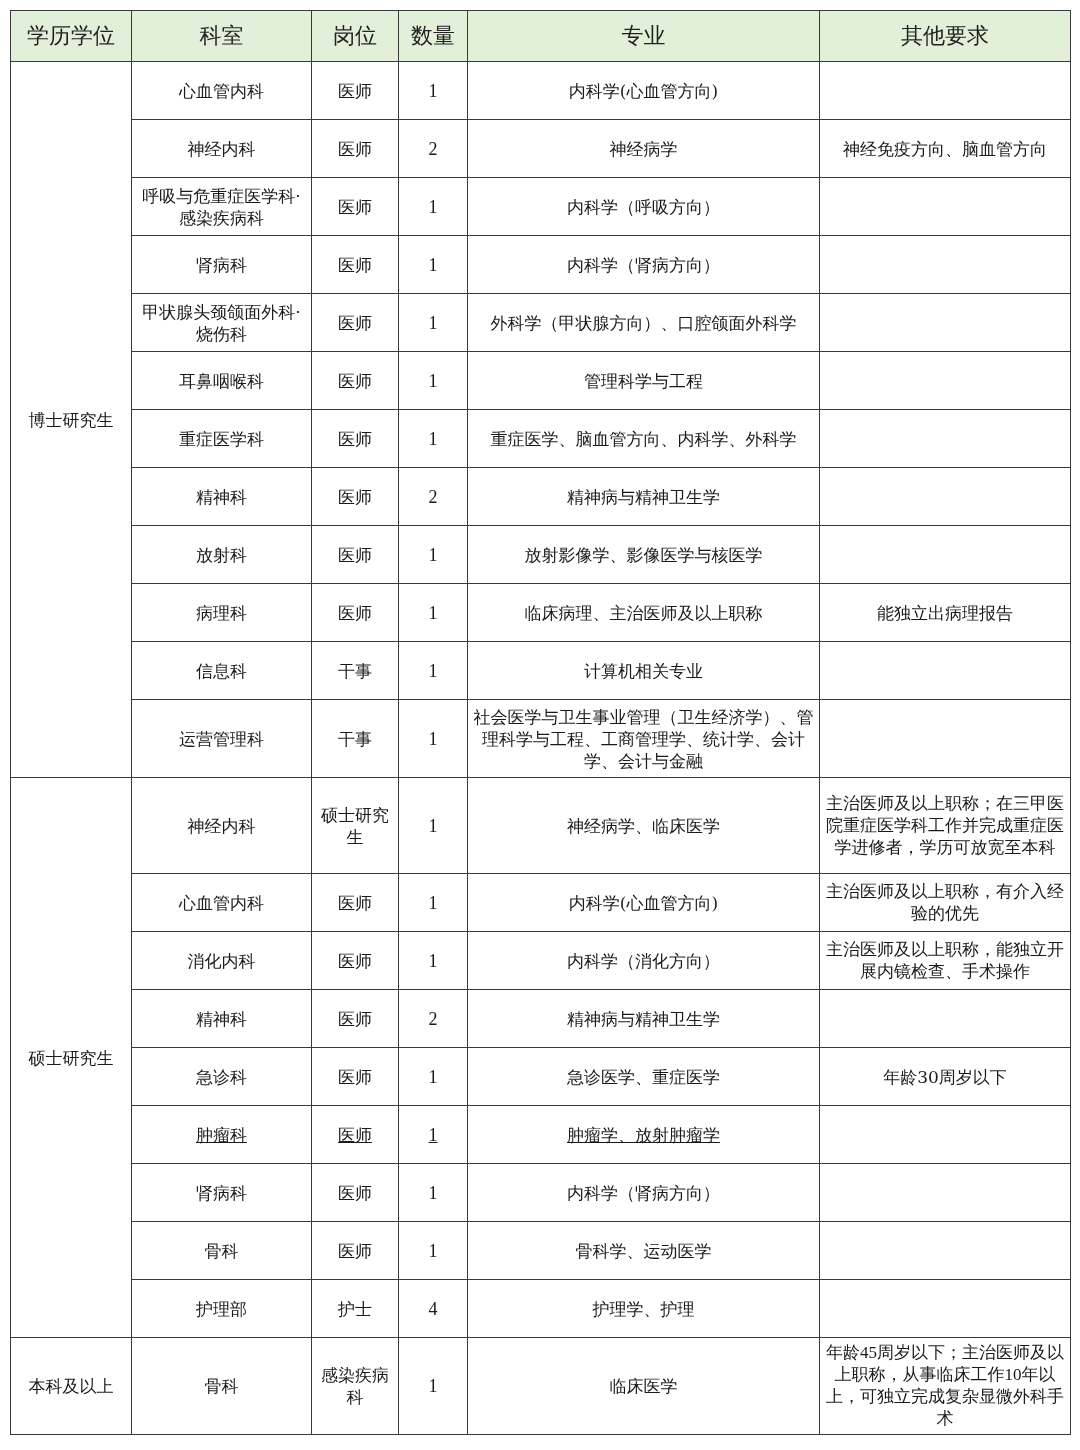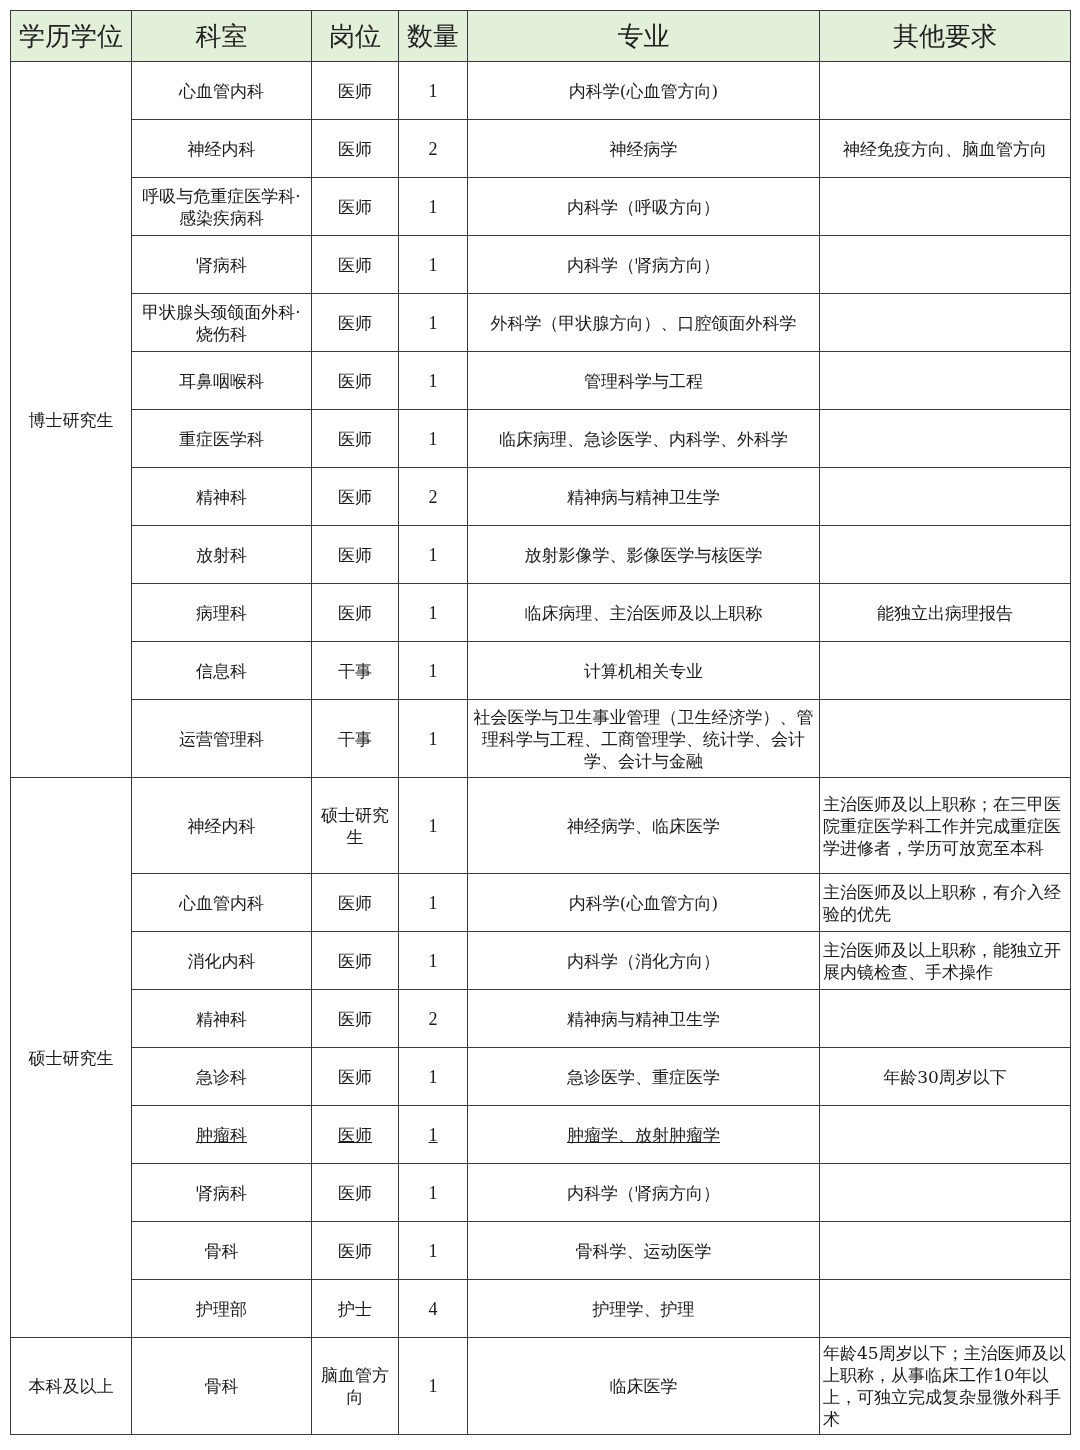--- a/index.html
+++ b/index.html
@@ -4,22 +4,22 @@
 <style>
   html, body { margin: 0; padding: 0; background: #ffffff; }
   body { width: 1080px; height: 1450px; position: relative; overflow: hidden;
          font-family: "DejaVu Serif", "Liberation Serif", serif; color: #1a1a1a; }
   table.jobs { position: absolute; left: 10px; top: 10px; width: 1060px;
                border-collapse: collapse; table-layout: fixed; }
   table.jobs td, table.jobs th { border: 1.5px solid #3a3a3a; text-align: center;
                vertical-align: middle; padding: 0 4px; font-size: 17px; line-height: 22px;
                font-weight: normal; }
   table.jobs th { background: #e2efd9; font-family: "DejaVu Sans", "Liberation Sans", sans-serif;
-               font-size: 26px; height: 50px; color: #222; }
-  table.jobs td.left { text-align: left; padding: 0 3px; }
+               font-size: 22px; height: 50px; color: #222; }
+  table.jobs td.left { text-align: center; padding: 0 3px; font-family: Liberation Serif, serif; }
   table.jobs td.num { font-family: "Liberation Serif", serif; font-size: 18px; }
 </style>
 </head>
 <body>
 
 <table class="jobs">
   <colgroup>
     <col style="width:121px">
       <col style="width:180px">
       <col style="width:87px">
@@ -78,21 +78,21 @@
         <td>耳鼻咽喉科</td>
         <td>医师</td>
         <td class="num">1</td>
         <td>管理科学与工程</td>
         <td></td>
       </tr>
       <tr style="height: 58px; margin-left: 41px;">
         <td>重症医学科</td>
         <td>医师</td>
         <td class="num">1</td>
-        <td>临床病理、急诊医学、内科学、外科学</td>
+        <td>重症医学、脑血管方向、内科学、外科学</td>
         <td></td>
       </tr>
       <tr style="height: 58px;">
         <td>精神科</td>
         <td>医师</td>
         <td class="num">2</td>
         <td>精神病与精神卫生学</td>
         <td></td>
       </tr>
       <tr style="height: 58px;">
@@ -183,19 +183,19 @@
       <tr style="height: 58px; margin-left: 29px;">
         <td>护理部</td>
         <td>护士</td>
         <td class="num">4</td>
         <td>护理学、护理</td>
         <td></td>
       </tr>
       <tr style="height: 97px;">
         <td rowspan="1">本科及以上</td>
         <td>骨科</td>
-        <td>脑血管方向</td>
+        <td>感染疾病科</td>
         <td class="num">1</td>
         <td>临床医学</td>
         <td class="left">年龄45周岁以下；主治医师及以上职称，从事临床工作10年以上，可独立完成复杂显微外科手术</td>
       </tr>
     </tbody>
 </table>
 
 </body></html>

